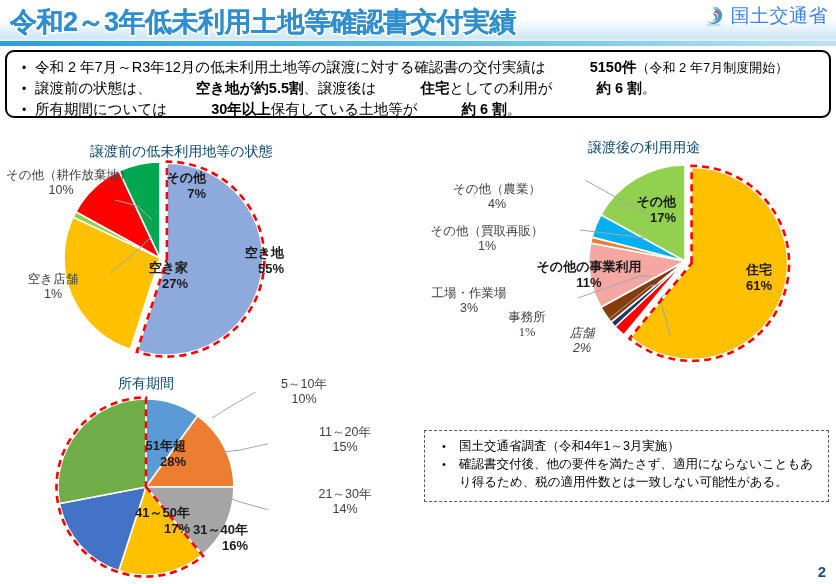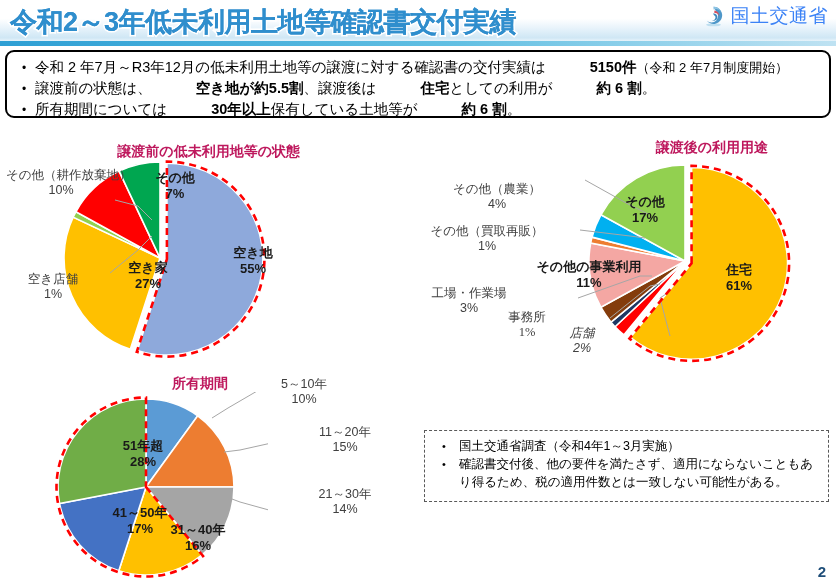--- a/index.html
+++ b/index.html
@@ -53,31 +53,31 @@
     padding:5px 6px 3px 6px;
   }
   .sum-row { display:flex; align-items:baseline; line-height:20px; white-space:nowrap; }
   .sum-bullet { width:22px; text-align:center; font-size:12px; color:#000; flex:none; }
   .sum-text { font-size:14.5px; color:#000000; }
   .sum-text b { font-weight:bold;padding-left:44px; }
   .sum-small { font-size:13px; }
 
   
   .chart-title {
-    position:absolute; font-size:14px; font-weight:bold; color:#be185d;
-    white-space:nowrap; text-align:right;
+    position:absolute; font-size:14px; font-weight:normal; color:#0c4a6e;
+    white-space:nowrap; text-align:left;
   }
   .pie-svg { position:absolute; }
   .lbl {
     position:absolute; white-space:nowrap; color:#404040;
     font-size:12.5px; text-align:center; line-height:15px;
   }
   .lbl-in {
     position:absolute; white-space:nowrap; color:#1a1a1a;
-    font-size:13px; font-weight:bold; text-align:center; line-height:16px;
+    font-size:13px; font-weight:bold; text-align:right; line-height:16px;
   }
 
   
   #note-box {
     position:absolute; left:424px; top:430px; width:405px; height:72px;
     border:1px dashed #595959; background:#ffffff; padding:6px 4px 4px 4px;
   }
   .note-row { display:flex; align-items:flex-start; }
   .note-bullet { width:30px; text-align:center; font-size:11px; color:#000; flex:none; line-height:18px; }
   .note-text { font-size:12.5px; color:#000; line-height:18px; }
@@ -136,21 +136,21 @@
 
 <div class="lbl" style="left:6px;  top:168px; width:110px;">
   
   <span id="c1l3a">その他（耕作放棄地）</span><br>
   <span>10%</span>
 </div>
 <div class="lbl" style="left:0px;  top:272px; width:106px;">
   <span>空き店舗</span><br>
   <span>1%</span>
 </div>
-<div class="lbl-in" style="left:213px; top:245px; width:80px;">
+<div class="lbl-in" style="left:204px; top:245px; width:80px;">
   <span class="softgray">空き地</span><br>
   <span class="softgray">55%</span>
 </div>
 <div class="lbl-in" style="left:108px; top:260px; width:80px;">
   <span class="softgray">空き家</span><br>
   <span class="softgray">27%</span>
 </div>
 <div class="lbl-in" style="left:144px; top:170px; width:62px;">
   <span>その他</span><br>
   <span>7%</span>

